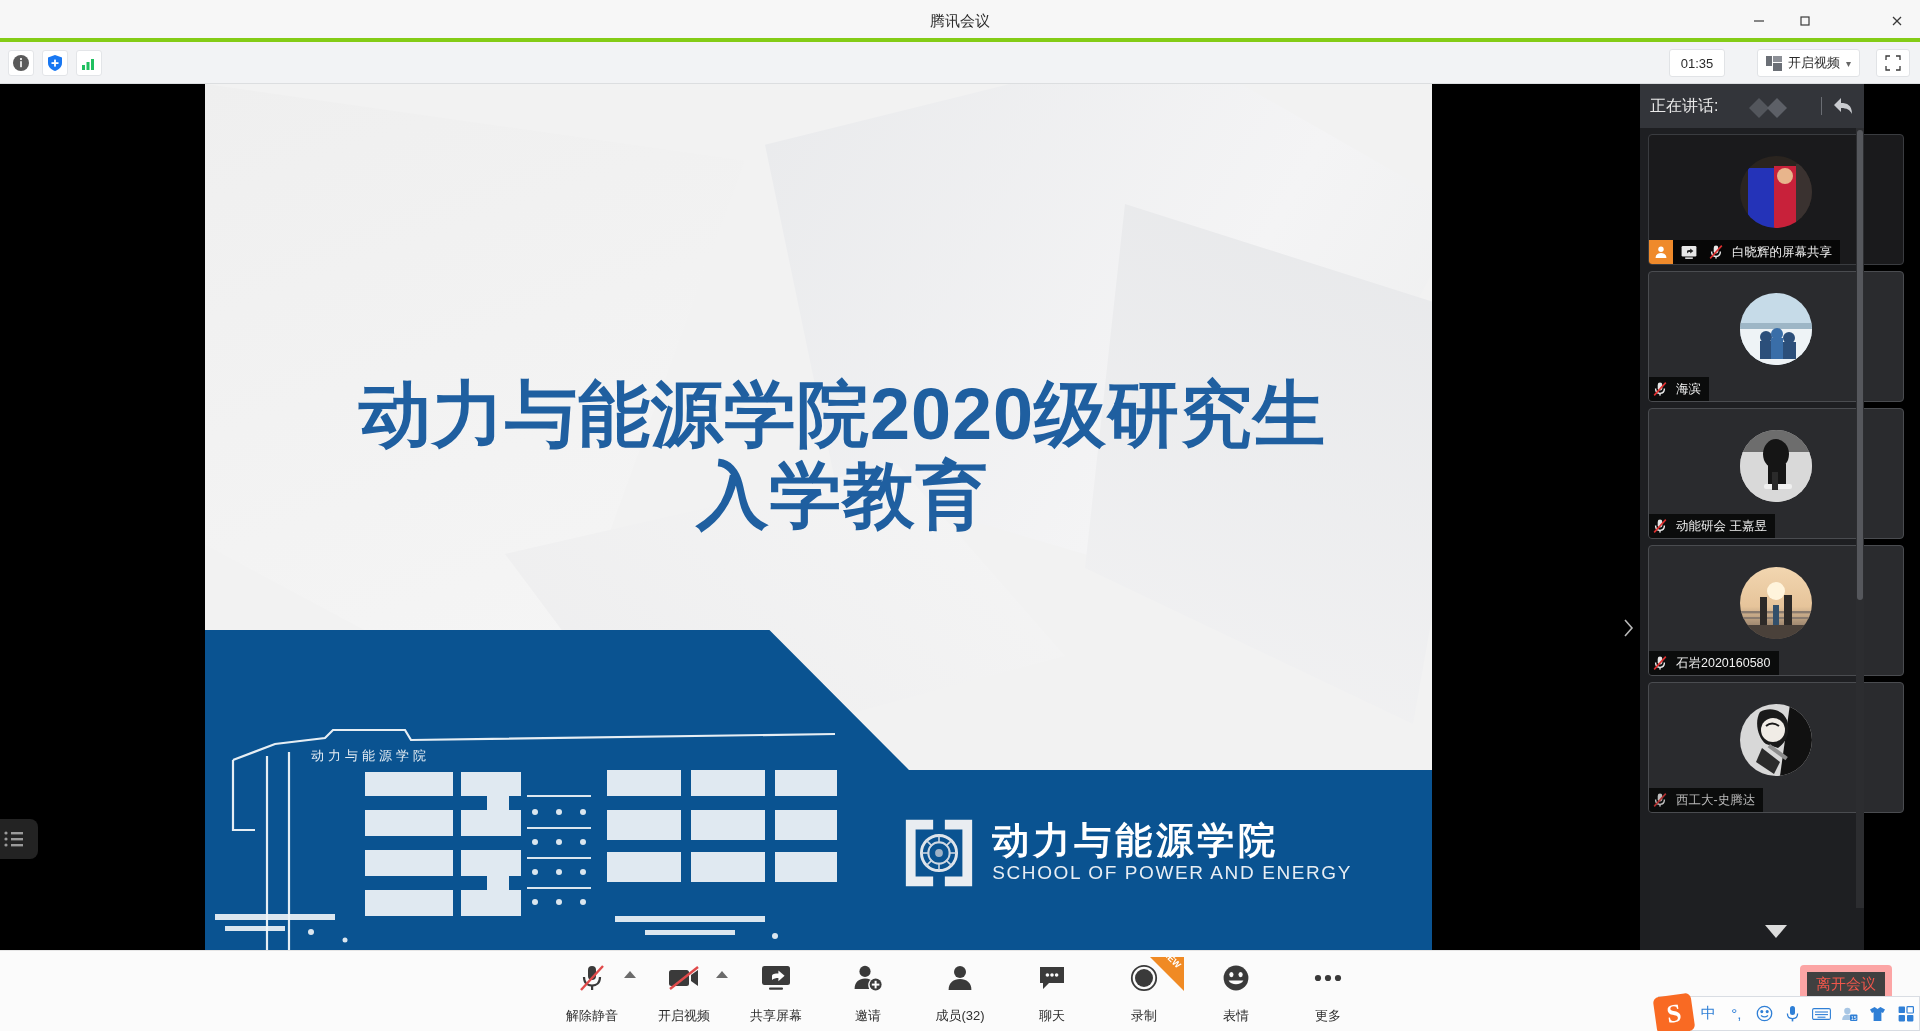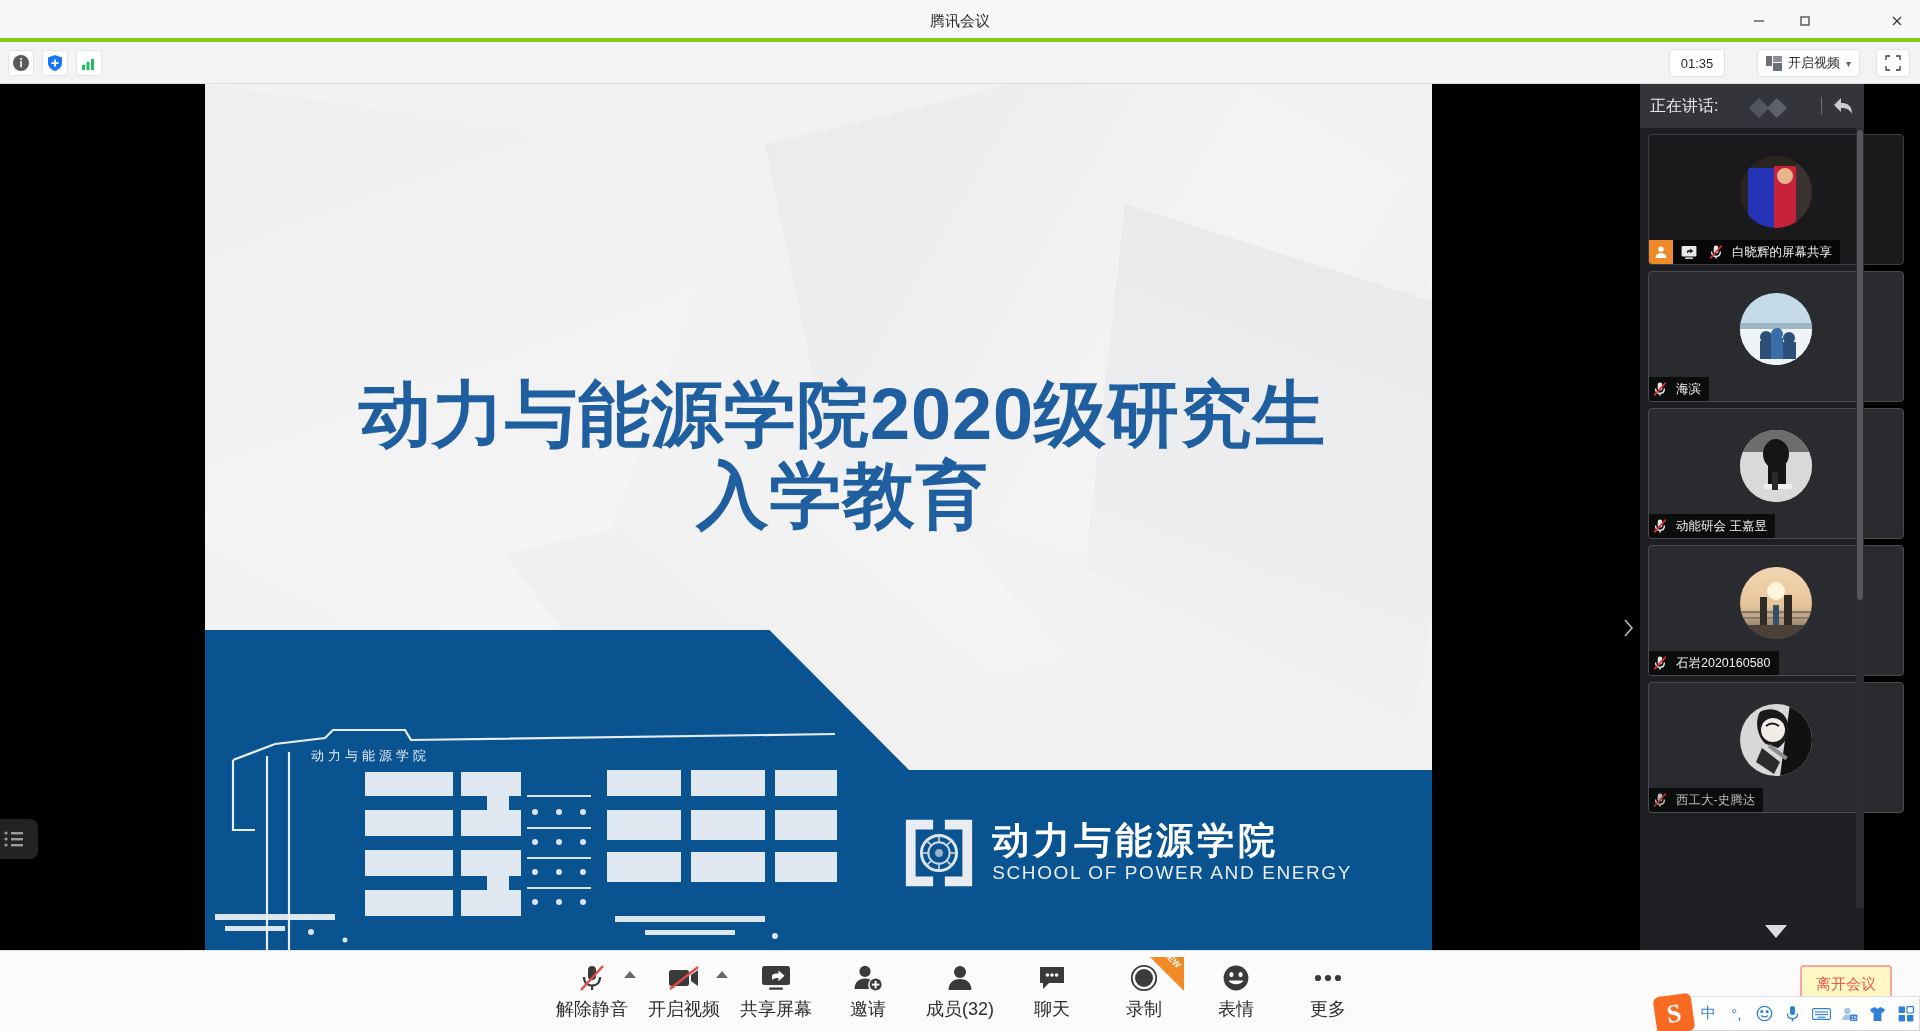--- a/index.html
+++ b/index.html
@@ -231,21 +231,21 @@
     display: flex; align-items: flex-start; gap: 0px;
   }
   .ctrl {
     position: relative;
     width: 92px; height: 70px;
     display: flex; flex-direction: column; align-items: center; justify-content: flex-start;
     padding-top: 4px;
     cursor: pointer;
   }
   .ctrl .ic { height: 34px; display: flex; align-items: center; justify-content: center; }
-  .ctrl .lb { font-size: 18px; color: #2e2e2e; margin-top: 2px; white-space: nowrap; }
+  .ctrl .lb { font-size: 13px; color: #2e2e2e; margin-top: 12px; white-space: nowrap; }
   .caret {
     position: absolute; right: 2px; top: 14px;
     width: 0; height: 0;
     border-left: 6px solid transparent; border-right: 6px solid transparent;
     border-bottom: 7px solid #6b6b6b;
   }
   .new-badge {
     position: absolute; right: 6px; top: 0px;
     width: 34px; height: 34px; overflow: hidden;
   }
@@ -257,22 +257,22 @@
   }
   .new-badge .txt {
     position: absolute; right: 1px; top: 6px;
     font-size: 9px; color: #fff; font-weight: bold;
     transform: rotate(45deg); transform-origin: 100% 0;
   }
 
   #leave-btn {
     position: absolute; right: 28px; top: 14px;
     width: 92px; height: 38px;
-    border: 2px solid #fca5a5; border-radius: 4px;
-    background: #fef9c3;
+    border: 7px solid #fca5a5; border-radius: 4px;
+    background: #404040;
     display: flex; align-items: center; justify-content: center;
     color: #f0564b; font-size: 15px;
   }
 
   
   #ime-bar {
     position: absolute; left: 1658px; top: 996px; width: 262px; height: 35px;
     background: #fdfdfd; border: 1px solid #d9dde3;
     display: flex; align-items: center; gap: 2px; padding-left: 36px;
   }

